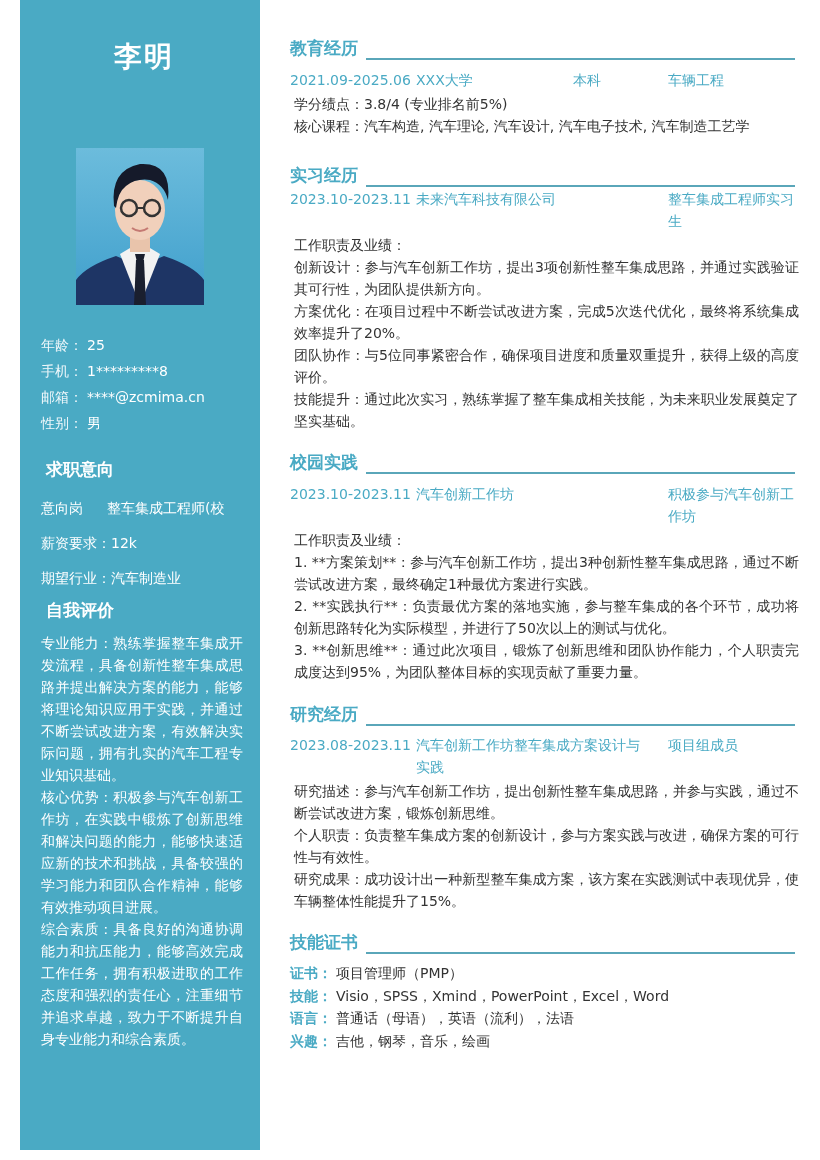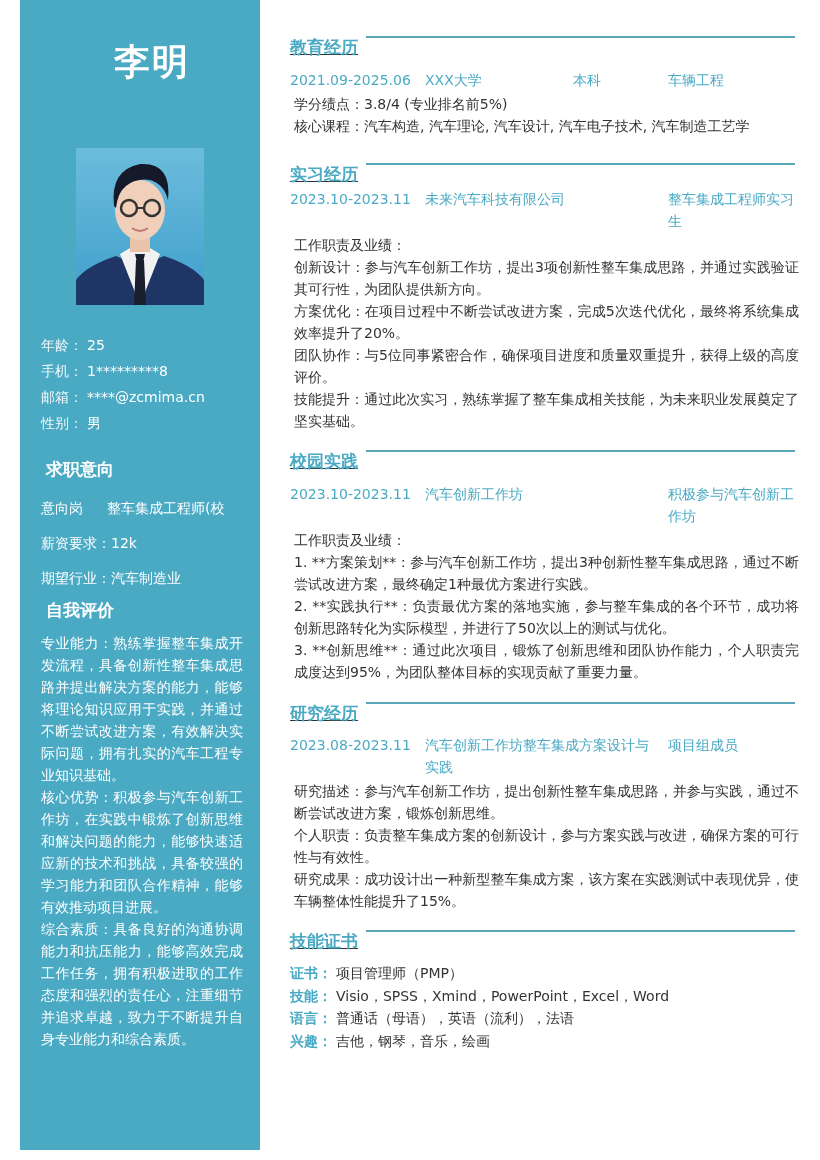--- a/index.html
+++ b/index.html
@@ -4,22 +4,22 @@
 <style>
   * { box-sizing: border-box; margin: 0; padding: 0; }
   html, body { width: 820px; height: 1160px; background: #ffffff; overflow: hidden; }
   body { position: relative; font-family: "DejaVu Sans", "Liberation Sans", sans-serif; color: #333; }
 
   .sidebar {
     position: absolute; left: 20px; top: 0; width: 240px; height: 1150px;
     background: #4aaac4; color: #ffffff;
   }
   .name {
-    position: absolute; left: 12px; top: 38px; width: 240px; text-align: center;
-    font-size: 36px; font-weight: bold; letter-spacing: 2px;
+    position: absolute; left: 4px; top: 38px; width: 240px; text-align: center;
+    font-size: 28px; font-weight: bold; letter-spacing: 2px;
   }
   .photo {
     position: absolute; left: 56px; top: 148px; width: 128px; height: 157px;
     background: linear-gradient(180deg, #62b3d6 0%, #4aa3cf 100%);
     overflow: hidden;
   }
   .photo svg { width: 100%; height: 100%; display: block; }
 
   .info { position: absolute; left: 21px; top: 334px; font-size: 14px; }
   .info .row { height: 26px; line-height: 22px; white-space: nowrap; }
@@ -35,28 +35,28 @@
   .intent .pos-lbl { width: 66px; }
 
   .eval {
     position: absolute; left: 21px; top: 632px; width: 202px;
     font-size: 14px; line-height: 22px; color: #fff; text-align: justify;
   }
 
   .main { position: absolute; left: 290px; top: 0; width: 505px; }
   .sec-h {
     position: absolute; left: 0; width: 505px; height: 24px;
-    display: flex; align-items: flex-start; text-decoration: underline;
+    display: flex; align-items: flex-end;
   }
   .sec-h .title { font-size: 17px; font-weight: bold; color: #4aaac4; white-space: nowrap; }
   .sec-h .line { flex: 1; height: 2px; background: #5aa6b9; margin-left: 8px; }
 
   .meta { position: absolute; left: 0; width: 505px; font-size: 14px; color: #4aaac4; line-height: 22px; }
   .meta .date { position: absolute; left: 0; top: 0; white-space: nowrap; }
-  .meta .org { position: absolute; left: 135px; top: 0; width: 230px; }
+  .meta .org { position: absolute; left: 126px; top: 0; width: 230px; }
   .meta .c3 { position: absolute; left: 283px; top: 0; white-space: nowrap; }
   .meta .role { position: absolute; left: 378px; top: 0; width: 127px; }
 
   .body-text { position: absolute; left: 4px; width: 505px; font-size: 14px; line-height: 22px; color: #333; text-align: justify; }
   .body-text p { margin: 0; }
 
   .skills { position: absolute; left: 0; top: 962px; font-size: 14px; line-height: 22.5px; }
   .skills .row { white-space: nowrap; }
   .skills .k { color: #4aaac4; font-weight: bold; display: inline-block; width: 46px; }
   .skills .v { color: #333; }

